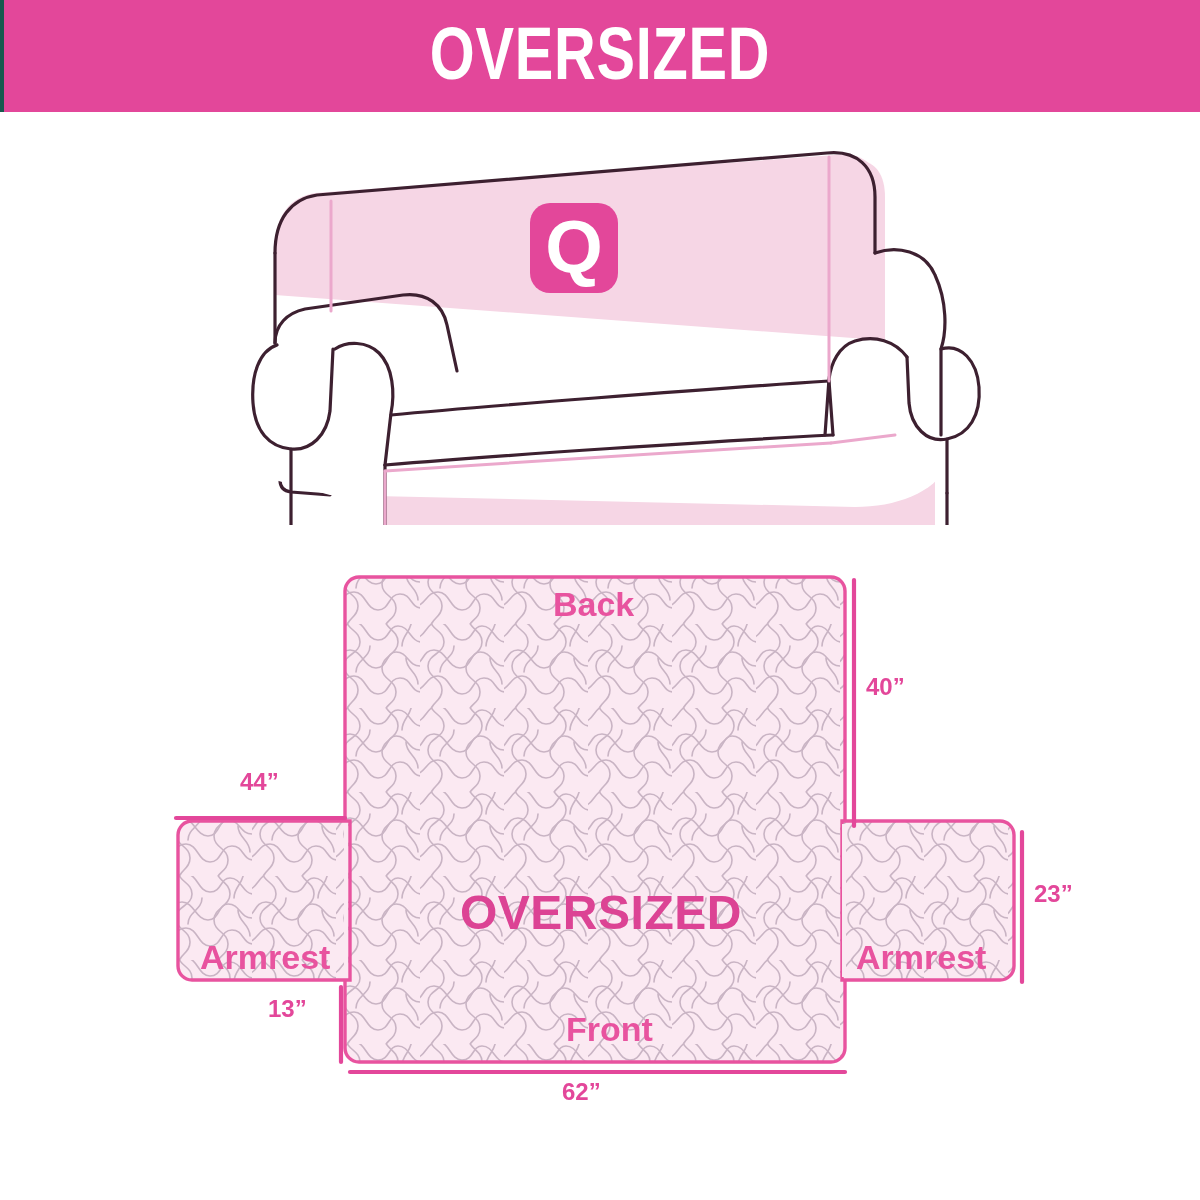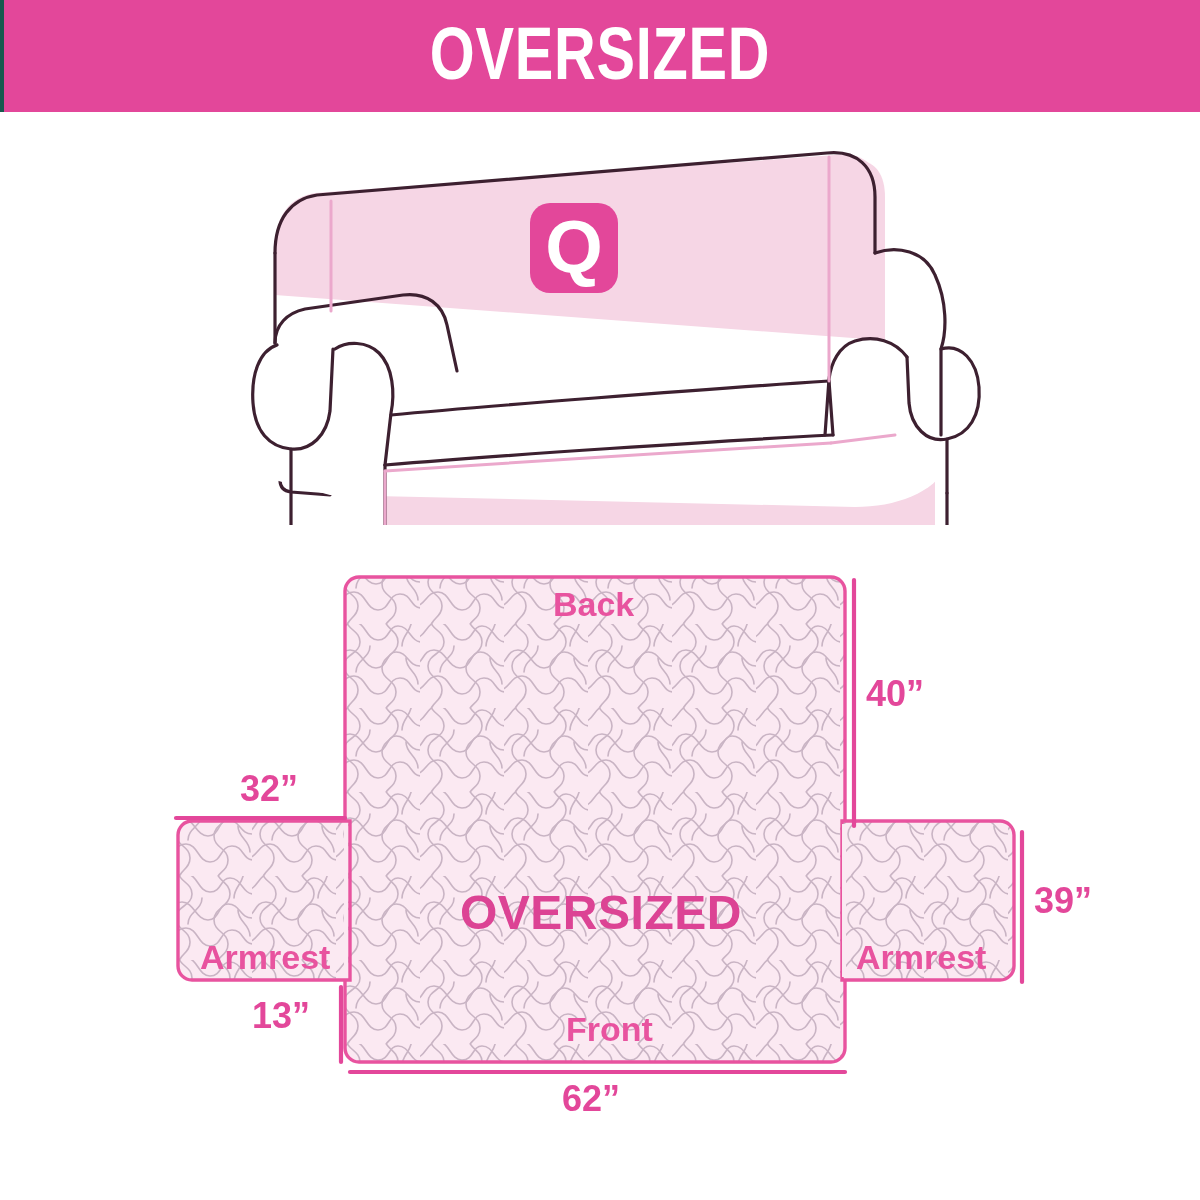--- a/index.html
+++ b/index.html
@@ -84,21 +84,21 @@
     position: absolute;
     left: 0;
     top: 540px;
     width: 1040px;
     height: 580px;
   }
   .dim-label {
     position: absolute;
     color: #E3479A;
     font-weight: bold;
-    font-size: 36px;
+    font-size: 24px;
     white-space: nowrap;
   }
   .piece-label {
     position: absolute;
     color: #E8539F;
     font-weight: bold;
     font-size: 34px;
     white-space: nowrap;
   }
   #center-label {
@@ -288,22 +288,22 @@
   <div class="piece-label" style="left:553px; top:45px;">Back</div>
 
   <div class="piece-label" style="left:200px; top:398px;">Armrest</div>
 
   <div class="piece-label" style="left:856px; top:398px;">Armrest</div>
 
   <div class="piece-label" style="left:566px; top:470px;">Front</div>
 
   <div id="center-label" style="left:460px; top:345px;">OVERSIZED</div>
 
-  <div class="dim-label" style="left:240px; top:228px;">32”</div>
+  <div class="dim-label" style="left:240px; top:228px;">44”</div>
 
   <div class="dim-label" style="left:866px; top:133px;">40”</div>
 
-  <div class="dim-label" style="left:1034px; top:340px;">39”</div>
-
-  <div class="dim-label" style="left:252px; top:455px;">13”</div>
+  <div class="dim-label" style="left:1034px; top:340px;">23”</div>
+
+  <div class="dim-label" style="left:268px; top:455px;">13”</div>
 
   <div class="dim-label" style="left:562px; top:538px;">62”</div>
 </div>
 
 </body></html>

